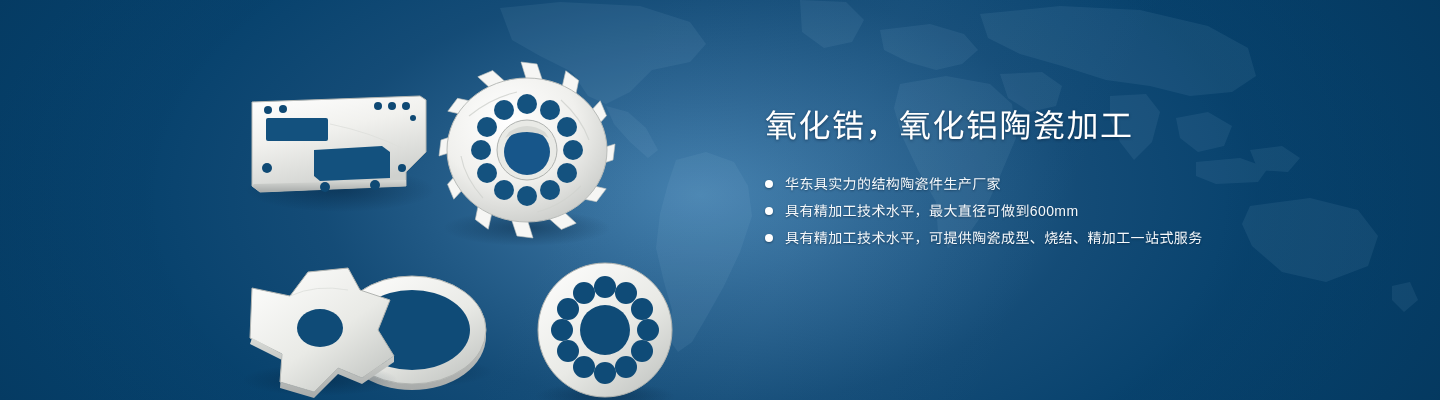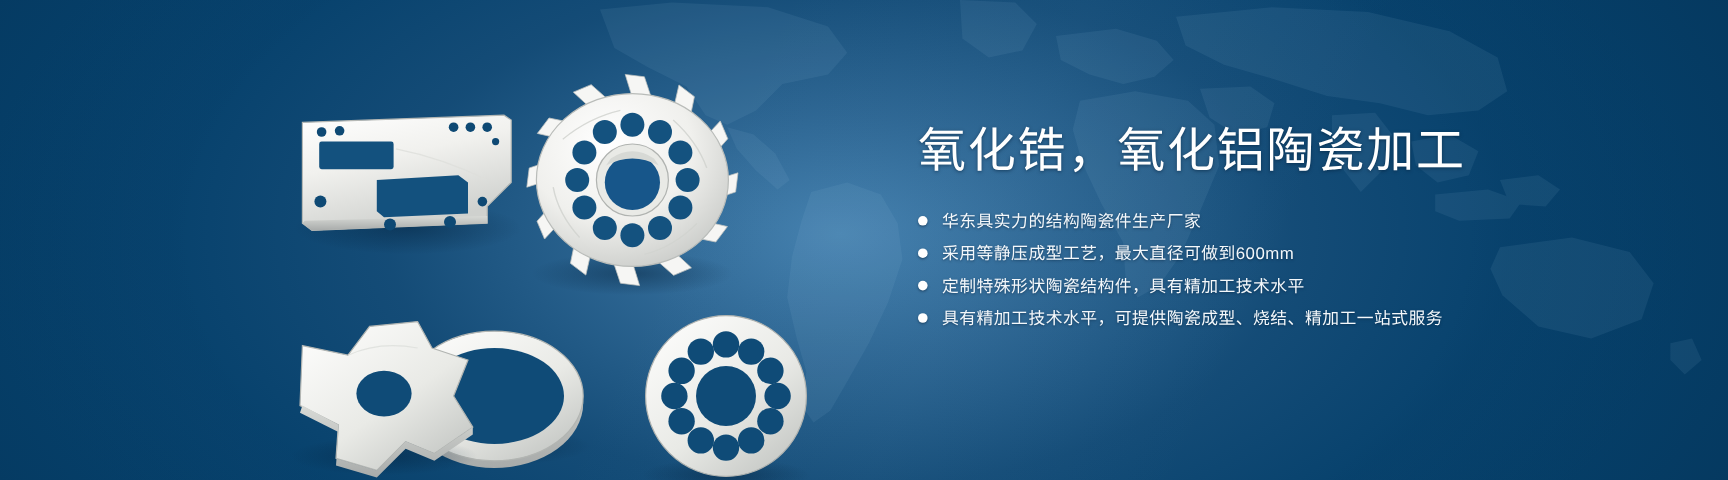--- a/index.html
+++ b/index.html
@@ -66,21 +66,21 @@
   }
   .products svg { width:100%; height:100%; display:block; overflow:visible; }
 
   
   .text-col {
     position:absolute;
     left:765px; top:106px;
     width:620px;
   }
   .headline {
-    font-size:40px;
+    font-size:32px;
     line-height:40px;
     font-weight:400;
     color:#ffffff;
     letter-spacing:1.5px;
     white-space:nowrap;
     text-shadow:0 1px 3px rgba(0,25,50,0.55);
   }
   .bullets {
     list-style:none;
     margin-top:27px;
@@ -314,25 +314,21 @@
   <div class="text-col">
     <h1 class="headline">氧化锆，氧化铝陶瓷加工</h1>
 
     <ul class="bullets">
       <li class="bullet">
         <span class="dot"></span>
         <span class="bullet-text">华东具实力的结构陶瓷件生产厂家</span>
       </li>
       <li class="bullet">
         <span class="dot"></span>
-        <span class="bullet-text">采用等静压成型工艺，最大直径可做到600mm</span>
-      </li>
-      <li class="bullet">
-        <span class="dot"></span>
-        <span class="bullet-text">定制特殊形状陶瓷结构件，具有精加工技术水平</span>
+        <span class="bullet-text">具有精加工技术水平，最大直径可做到600mm</span>
       </li>
       <li class="bullet">
         <span class="dot"></span>
         <span class="bullet-text">具有精加工技术水平，可提供陶瓷成型、烧结、精加工一站式服务</span>
       </li>
     </ul>
   </div>
 
 </div>
 

